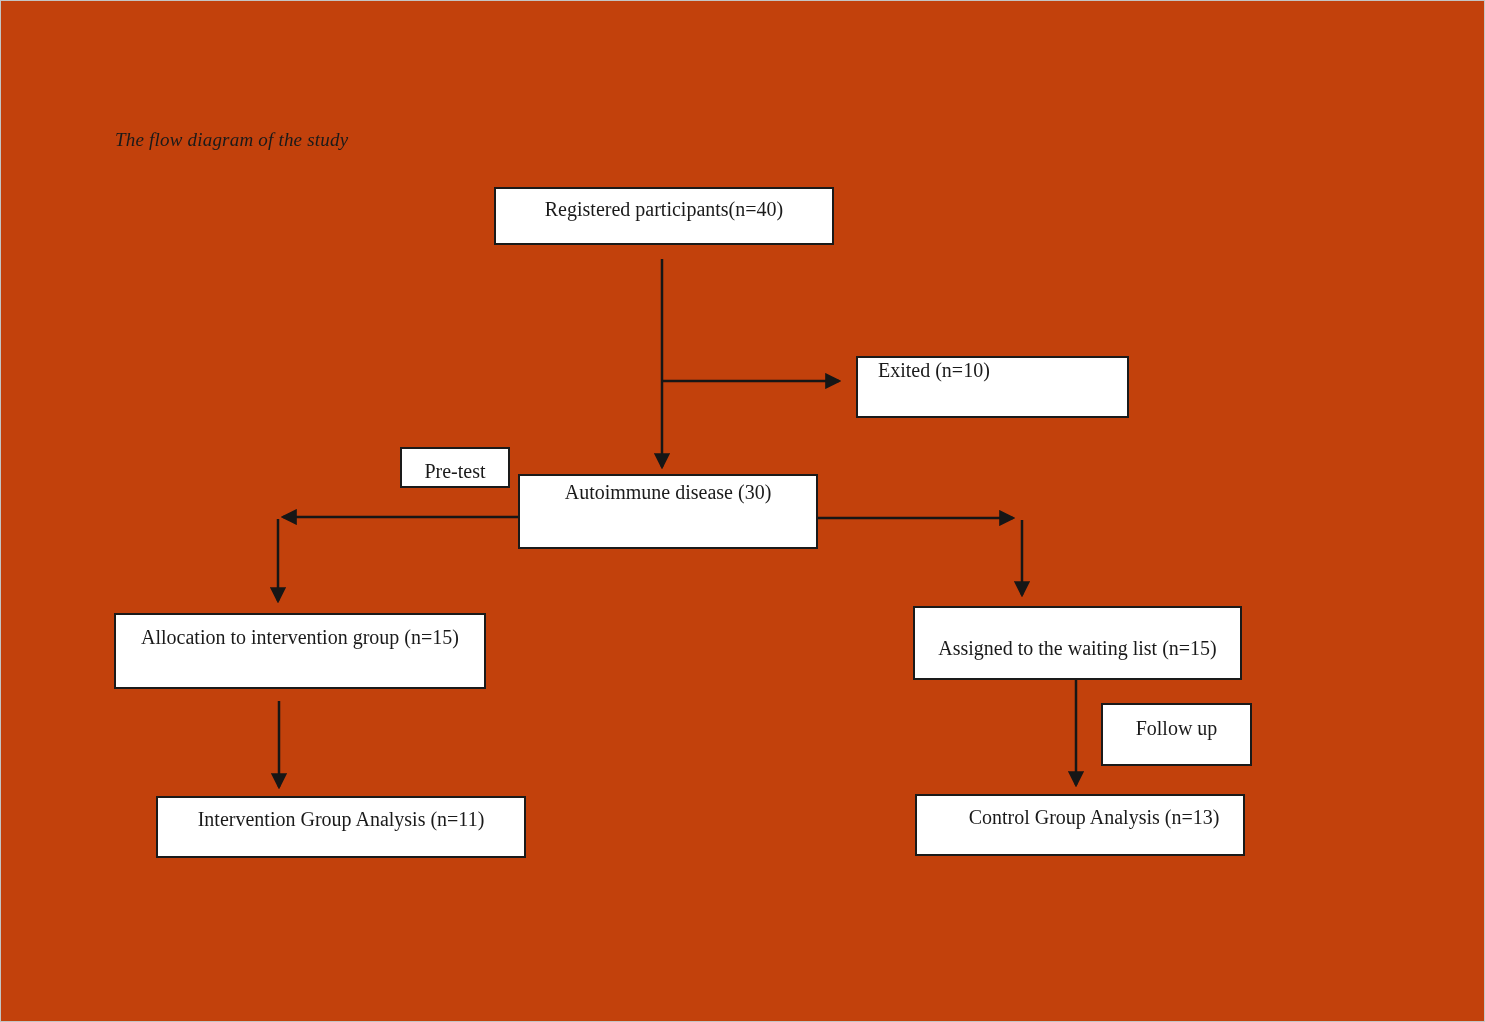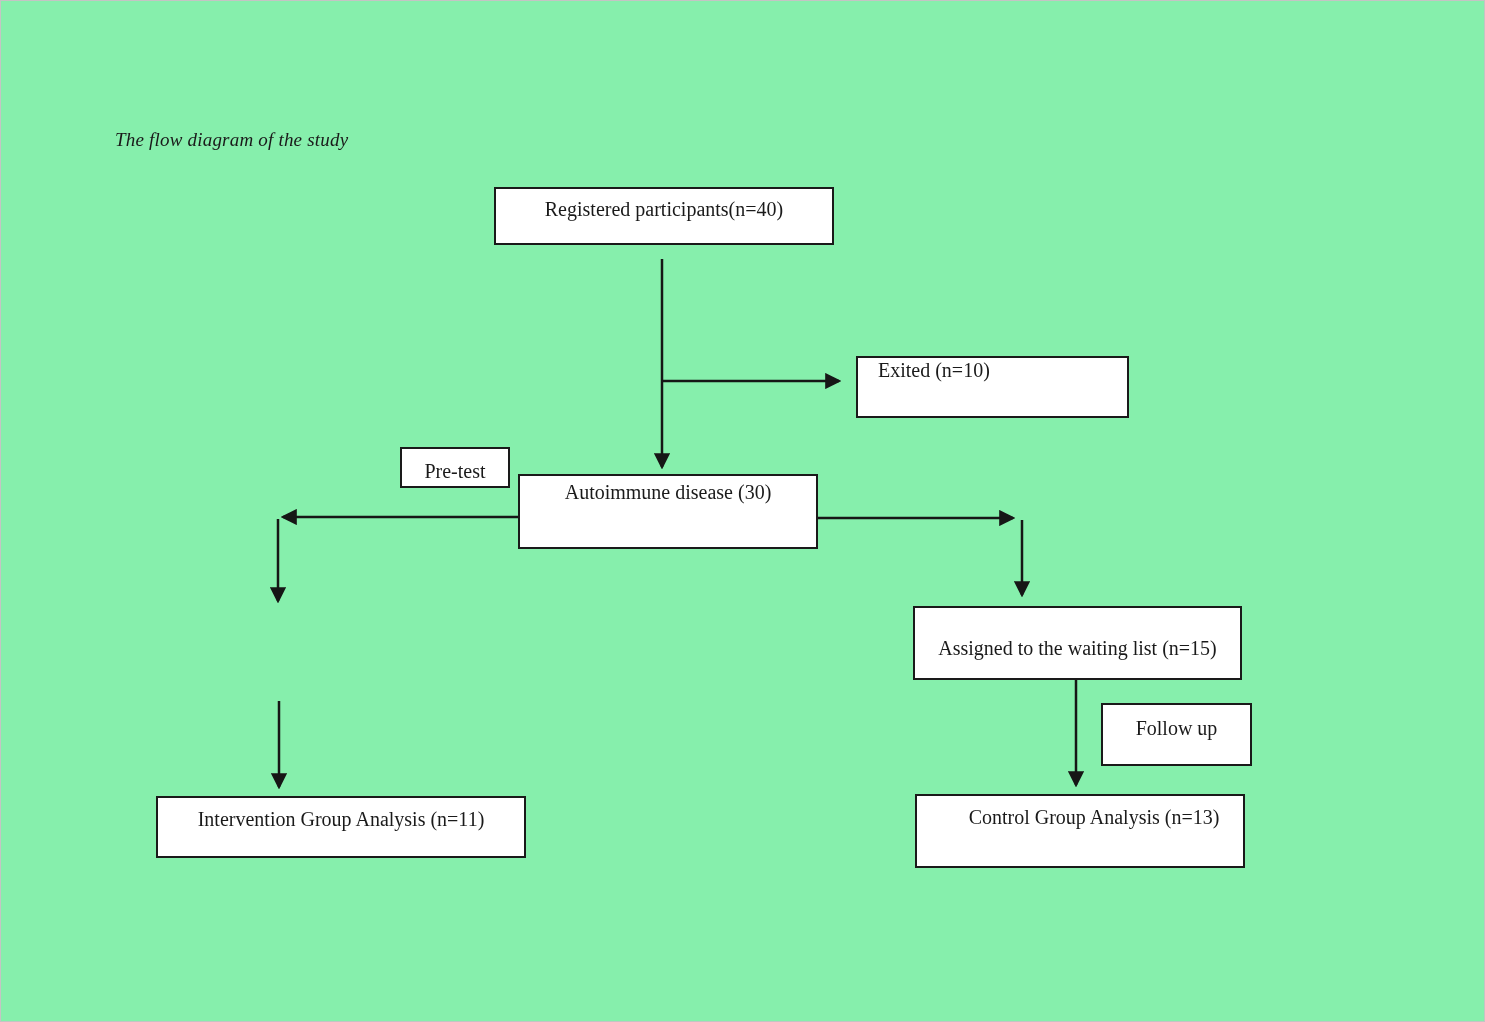--- a/index.html
+++ b/index.html
@@ -4,21 +4,21 @@
 <style>
   html, body {
     margin: 0;
     padding: 0;
     background: #ffffff;
   }
   #page {
     position: relative;
     width: 1485px;
     height: 1022px;
-    background: #86efac;
+    background: #c2410c;
     border: 1px solid #c4c4c4;
     box-sizing: border-box;
     overflow: hidden;
     font-family: "Liberation Serif", "DejaVu Serif", serif;
     color: #1a1a1a;
   }
   .diagram-title {
     position: absolute;
     left: 114px;
     top: 128px;
@@ -90,30 +90,33 @@
   </div>
 
   <div class="node" style="left:399px; top:446px; width:110px; height:41px; padding-top:10px;">
     <span>Pre-test</span>
   </div>
 
   <div class="node" style="left:517px; top:473px; width:300px; height:75px; padding-top:4px;">
     <span>Autoimmune disease (30)</span>
   </div>
 
+  <div class="node" style="left:113px; top:612px; width:372px; height:76px; padding-top:10px;">
+    <span>Allocation to intervention group (n=15)</span>
+  </div>
 
   <div class="node" style="left:912px; top:605px; width:329px; height:74px; padding-top:10px;align-items:center;">
     <span>Assigned to the waiting list (n=15)</span>
   </div>
 
   <div class="node" style="left:1100px; top:702px; width:151px; height:63px; padding-top:11px;">
     <span>Follow up</span>
   </div>
 
   <div class="node" style="left:115px; top:795px; width:370px; height:62px; padding-top:9px;margin-left:40px;">
     <span>Intervention Group Analysis (n=11)</span>
   </div>
 
-  <div class="node" style="left:914px; top:793px; width:330px; height:74px; padding-top:9px;padding-left:28px;">
+  <div class="node" style="left:914px; top:793px; width:330px; height:62px; padding-top:9px;padding-left:28px;">
     <span>Control Group Analysis (n=13)</span>
   </div>
 
 </div>
 
 </body></html>

